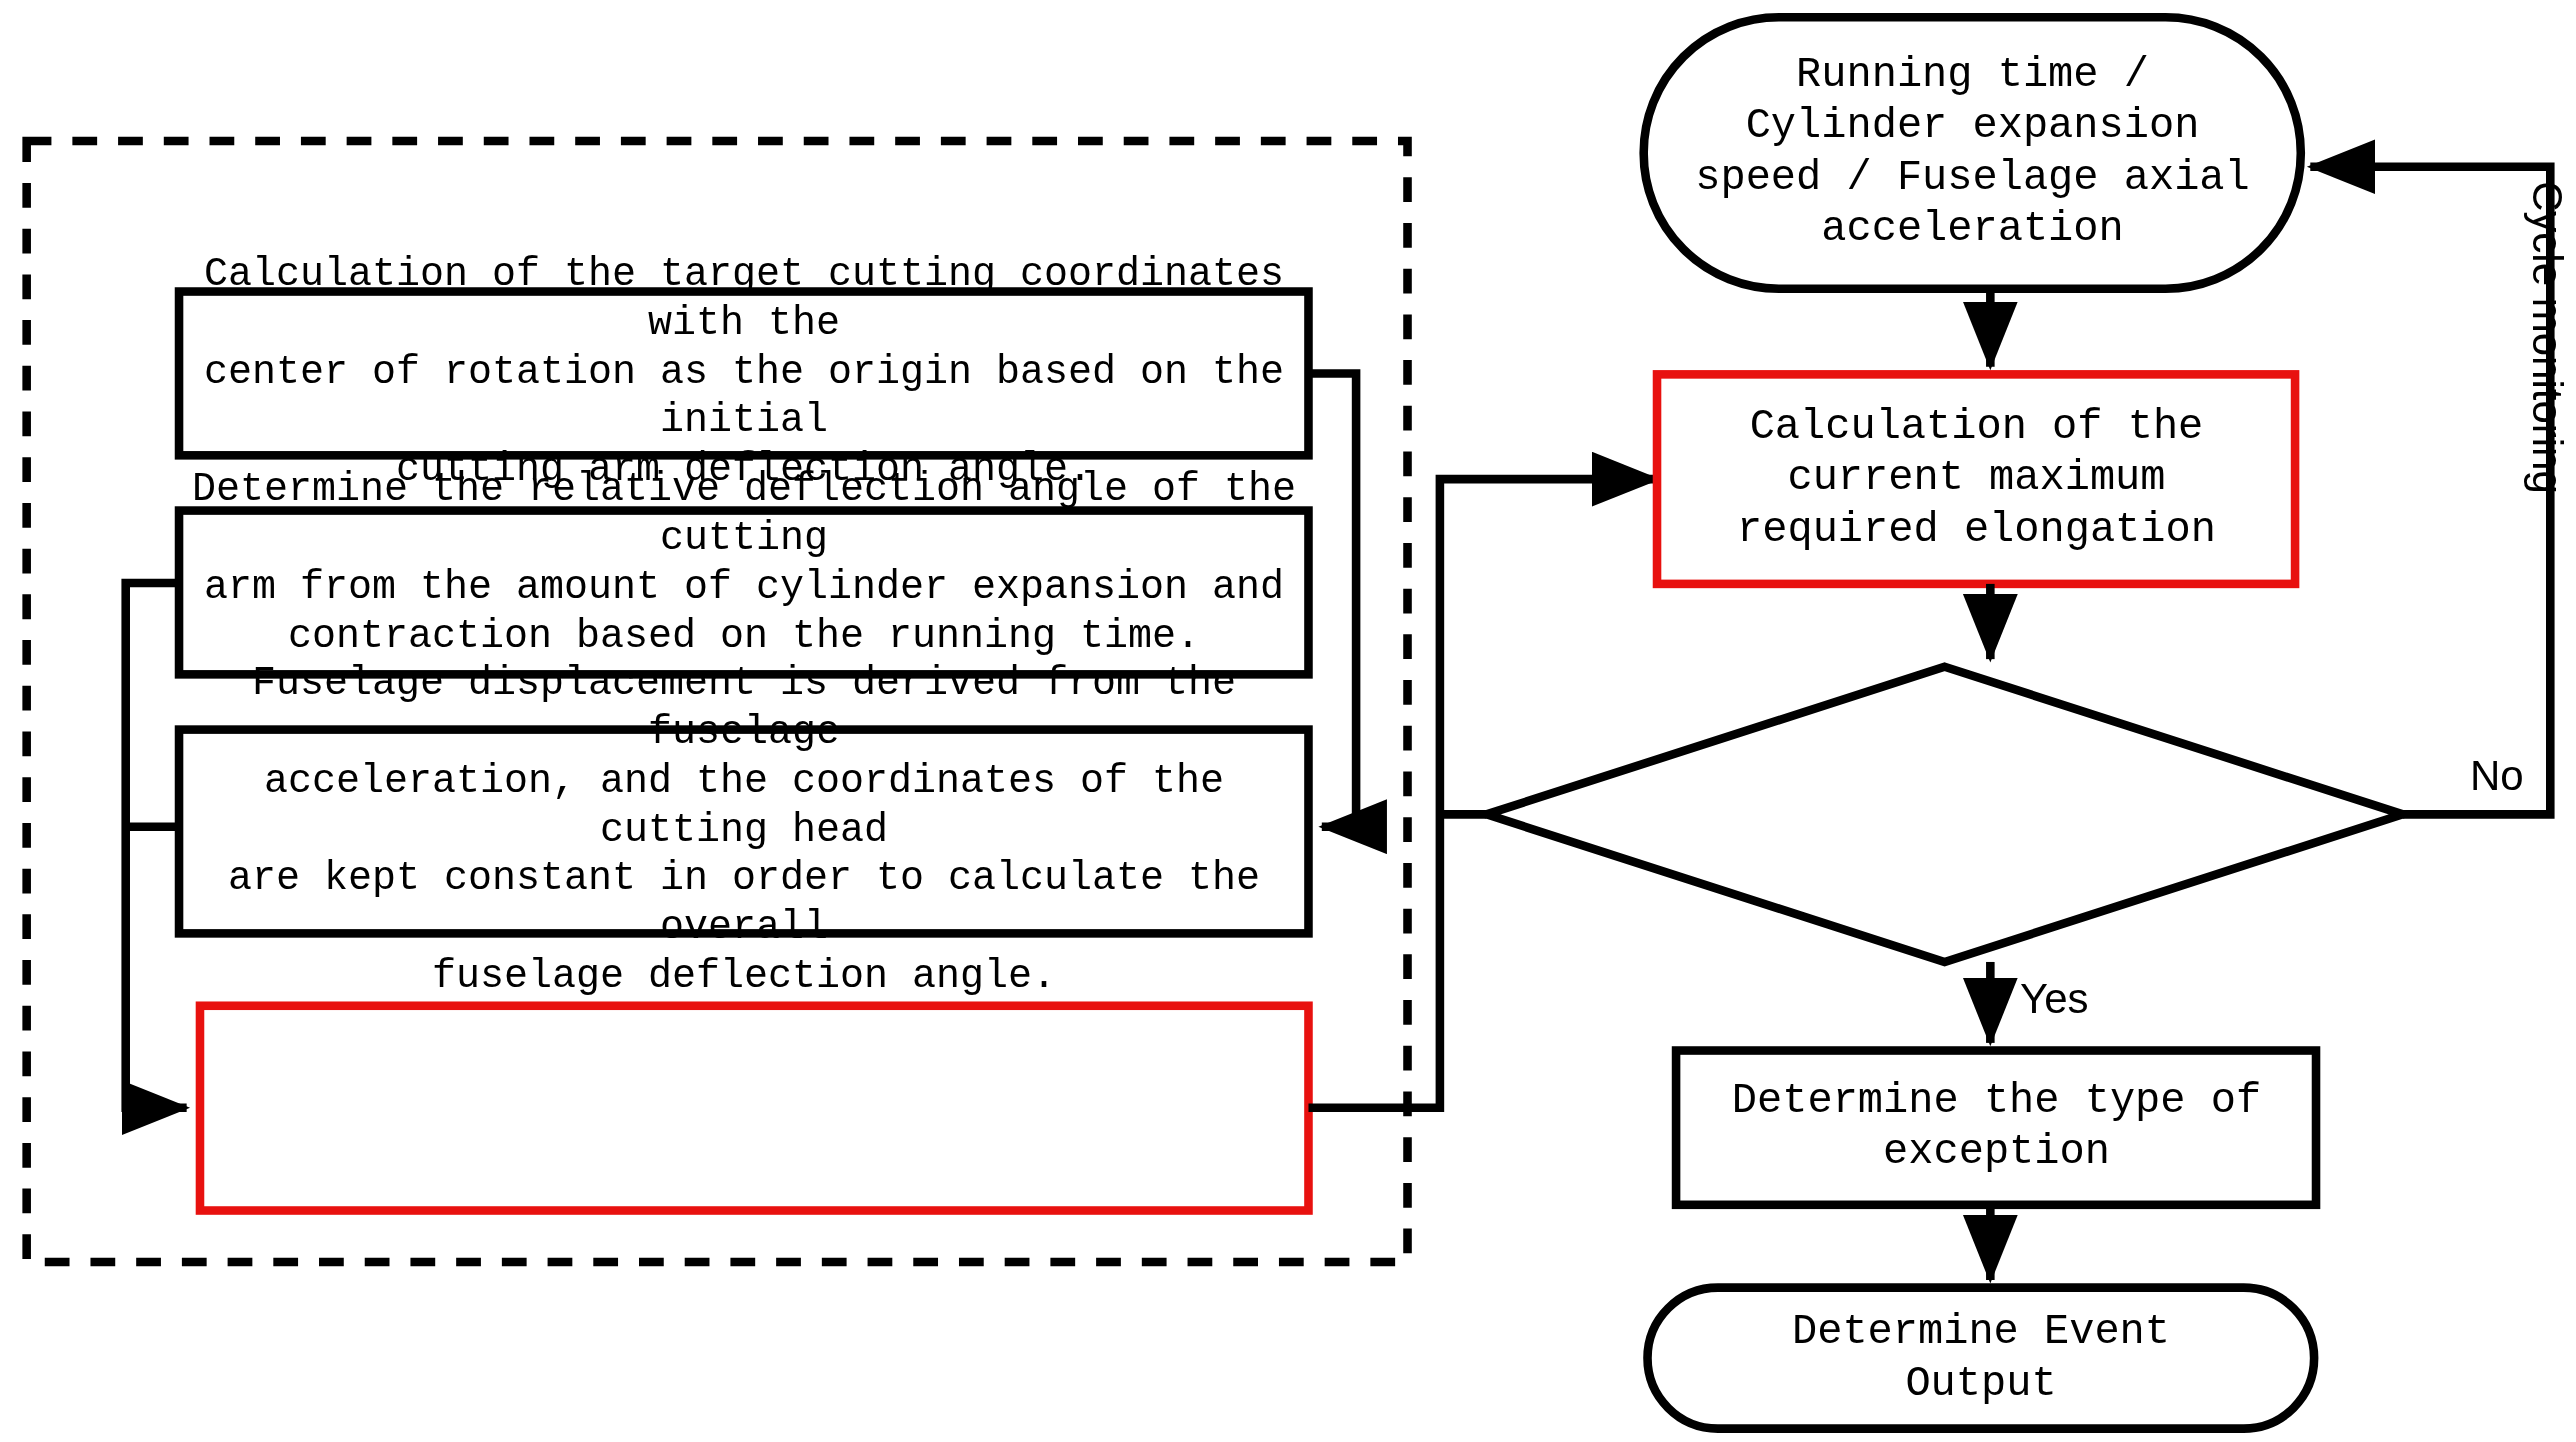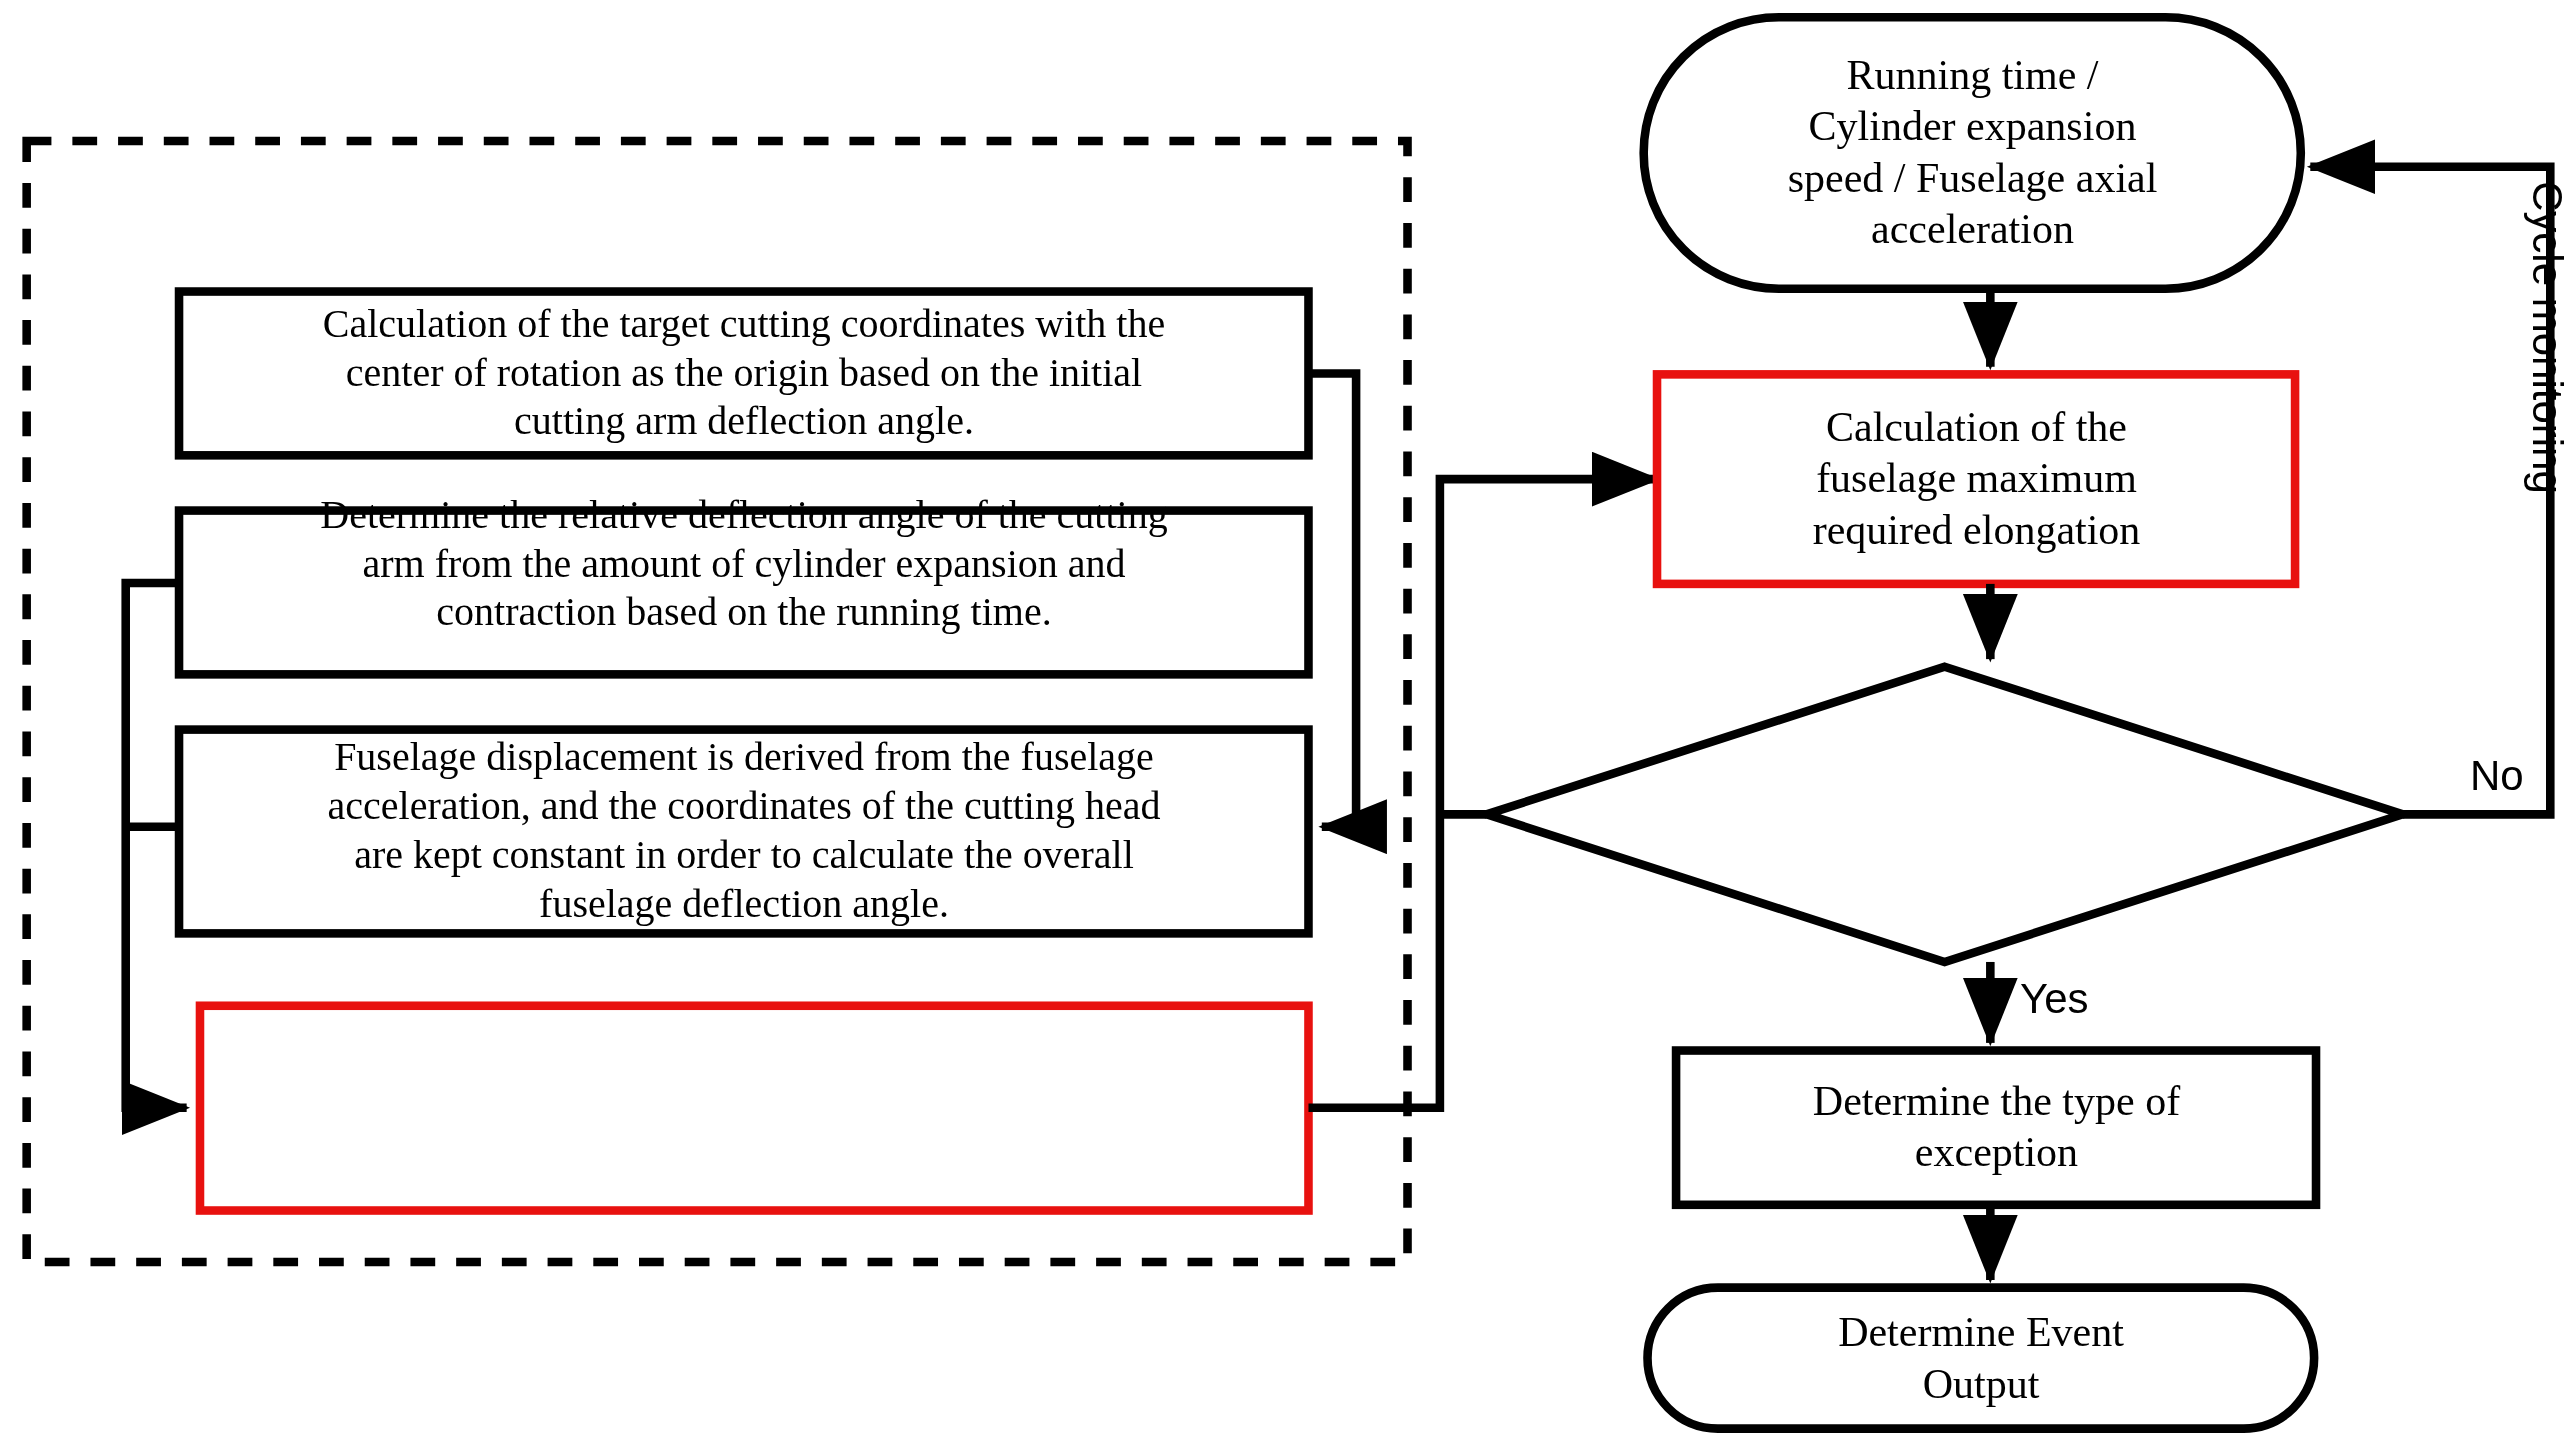--- a/index.html
+++ b/index.html
@@ -26,21 +26,21 @@
     height: 1443px;
   }
   .node-text {
     position: absolute;
     display: flex;
     align-items: center;
     justify-content: center;
     text-align: center;
     color: #000000;
     line-height: 1.22;
-    font-family: Liberation Serif, serif;
+    font-family: Liberation Mono, monospace;
     white-space: pre-line;
     pointer-events: none;
   }
   .t-left-box { font-size: 40px; }
   .t-right-node { font-size: 42px; }
   .edge-label {
     position: absolute;
     color: #000000;
     font-size: 42px;
     font-family: "Liberation Sans", sans-serif;
@@ -117,21 +117,21 @@
 are kept constant in order to calculate the overall
 fuselage deflection angle.</div>
 
 
   <div class="node-text t-right-node" style="left:1663px; top:17px; width:619px; height:271px;">Running time /
 Cylinder expansion
 speed / Fuselage axial
 acceleration</div>
 
   <div class="node-text t-right-node" style="left:1665px; top:374px; width:623px; height:210px;">Calculation of the
-fuselage maximum
+current maximum
 required elongation</div>
 
 
   <div class="node-text t-right-node" style="left:1684px; top:1050px; width:625px; height:154px;">Determine the type of
 exception</div>
 
   <div class="node-text t-right-node" style="left:1657px; top:1288px; width:648px; height:141px;">Determine Event
 Output</div>
 
   <div class="edge-label vertical" style="left:2571px; top:181px;">Cycle monitoring</div>

